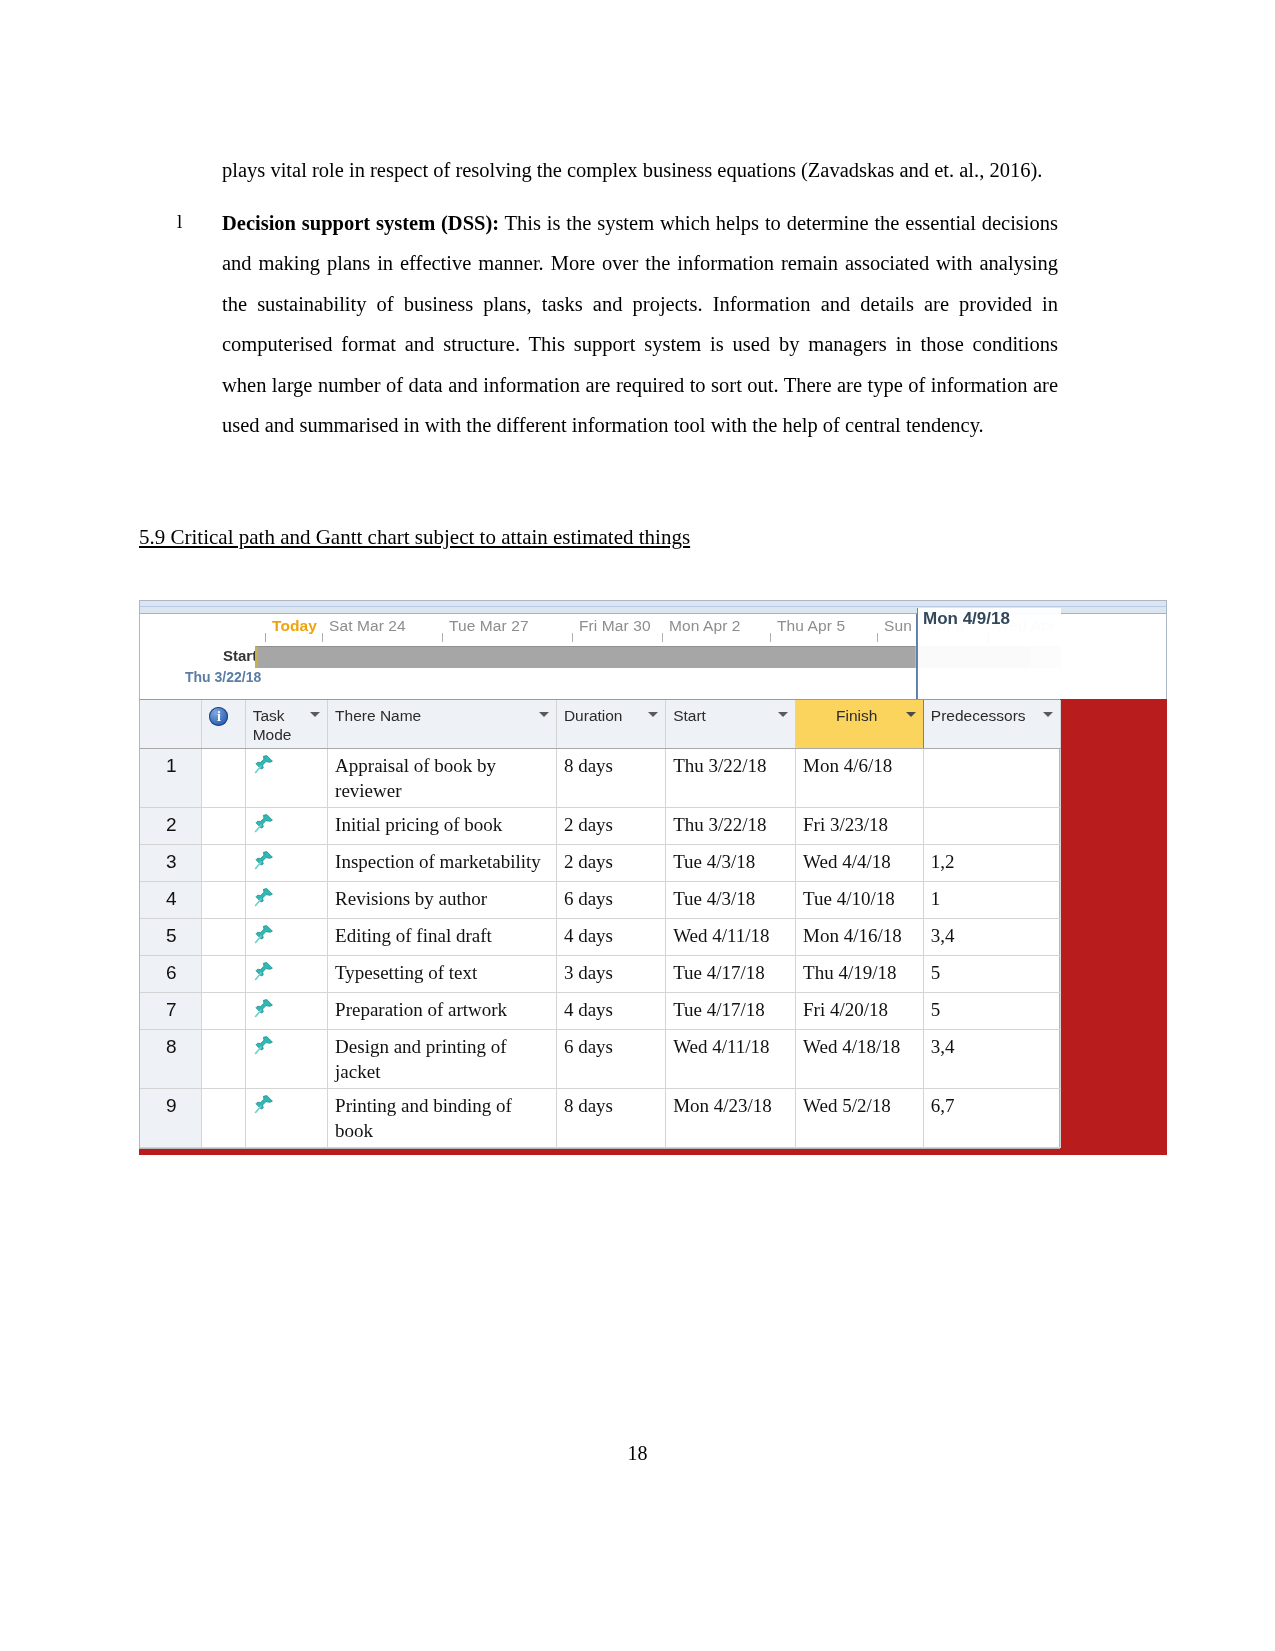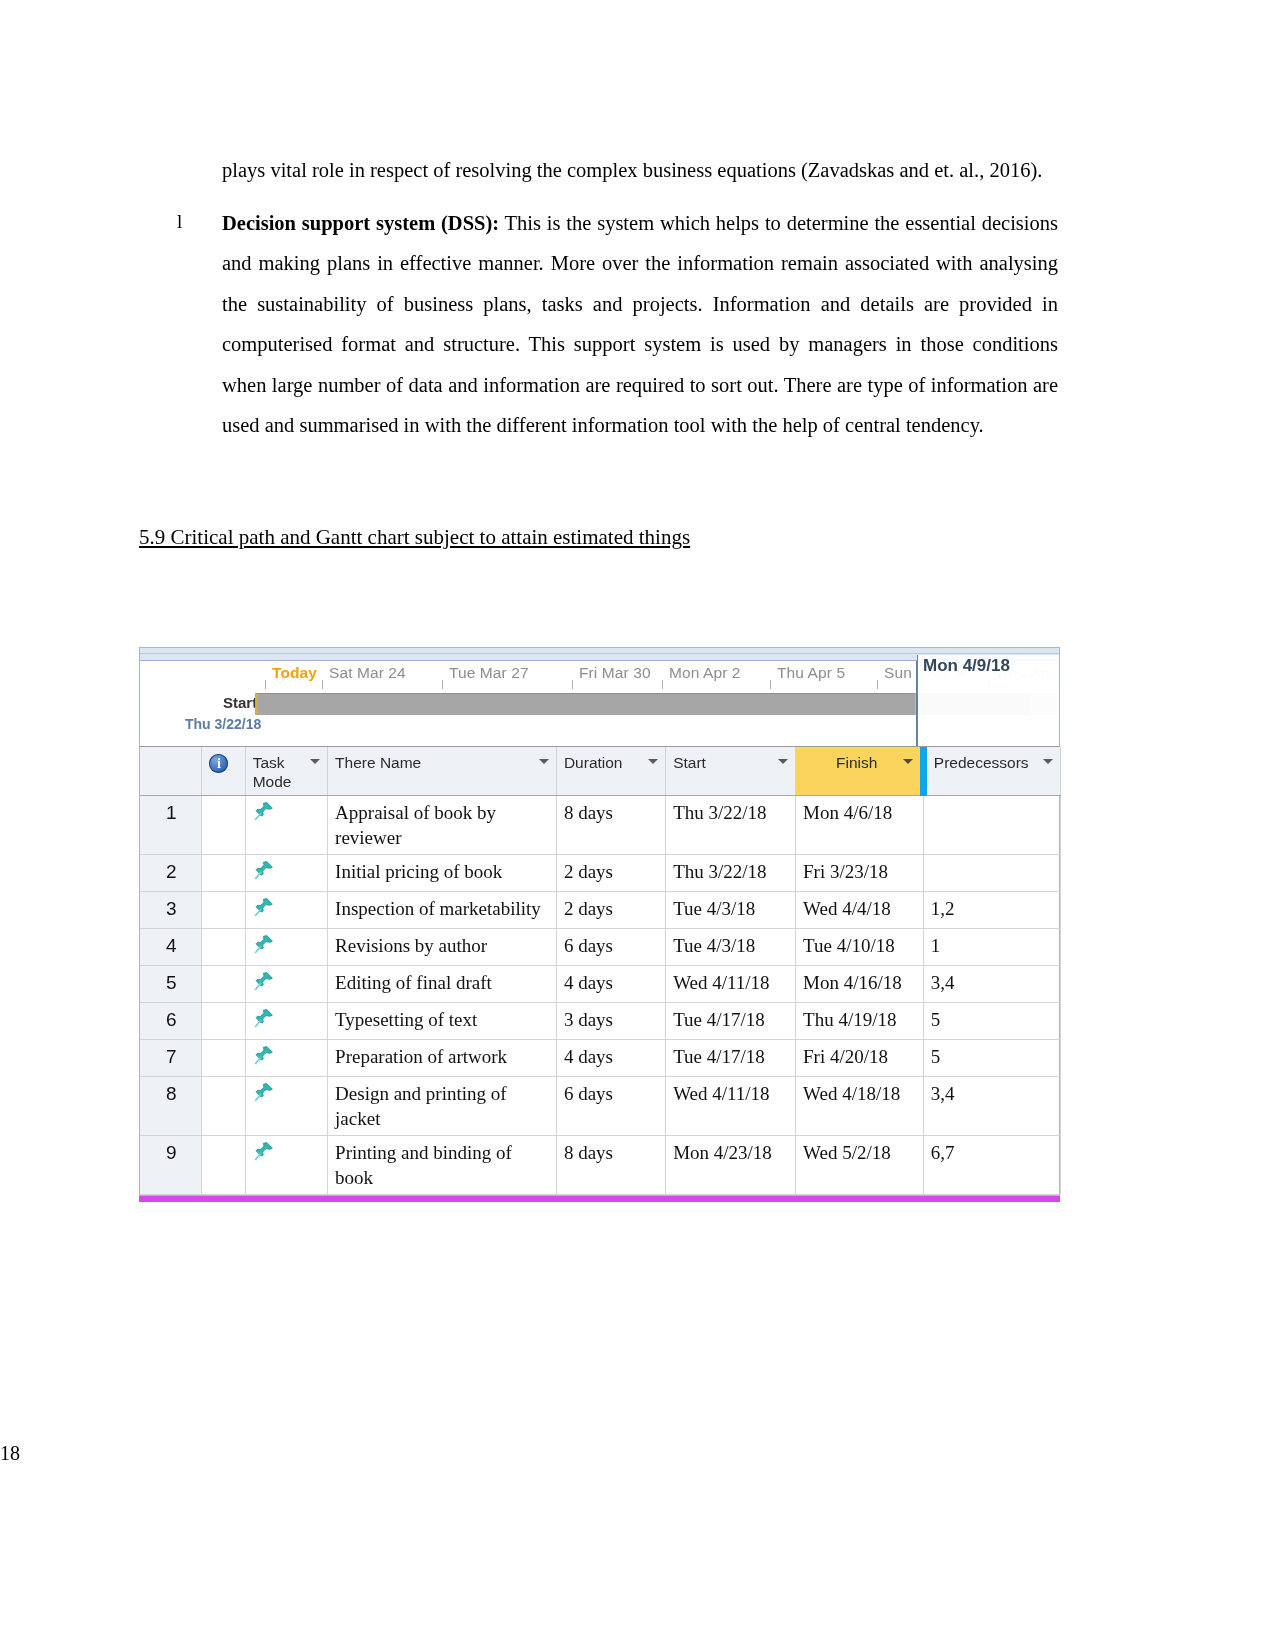--- a/index.html
+++ b/index.html
@@ -48,25 +48,24 @@
     line-height: 30px;
     text-decoration: underline;
     white-space: nowrap;
   }
 
   
   .gantt {
     position: absolute;
     left: 139px;
     top: 600px;
-    width: 921px;
+    width: 1028px;
     height: 555px;
-    background: #d946ef;
+    background: #b91c1c;
     font-family: "Liberation Sans", sans-serif;
-    margin-top: 47px;
   }
 
   
   .timeline {
     position: relative;
     height: 99px;
     border: 1px solid #a9b7c6;
     border-bottom: none;
     background: #fff;
     overflow: hidden;
@@ -180,21 +179,21 @@
     line-height: 19px;
     font-weight: normal;
     color: #2b2b2b;
     text-align: left;
     height: 46px;
     position: relative;
     padding-top: 6px;
   }
   table.grid thead th.finish-col {
     background: #fbd45e;
-    border-right: 7px solid #0ea5e9;
+    border-right: 1px solid #0ea5e9;
     padding-left: 40px;
   }
   .hdr-arrow {
     position: absolute;
     right: 7px; top: 12px;
     width: 0; height: 0;
     border-left: 5px solid transparent;
     border-right: 5px solid transparent;
     border-top: 5px solid #5a5a5a;
   }
@@ -240,20 +239,21 @@
 
   
   .pin-icon { display:inline-block; width:22px; height:22px; position:relative; }
   .pin-icon svg { display:block; }
 
   
   .pagenum {
     position: absolute;
     left: 0; right: 0;
     top: 1442px;
+    text-align: center;
     font-size: 20px;
     font-family: "Liberation Serif", serif;
   }
 </style>
 </head>
 <body>
 
 <div class="page">
 
   <div class="textblock">

